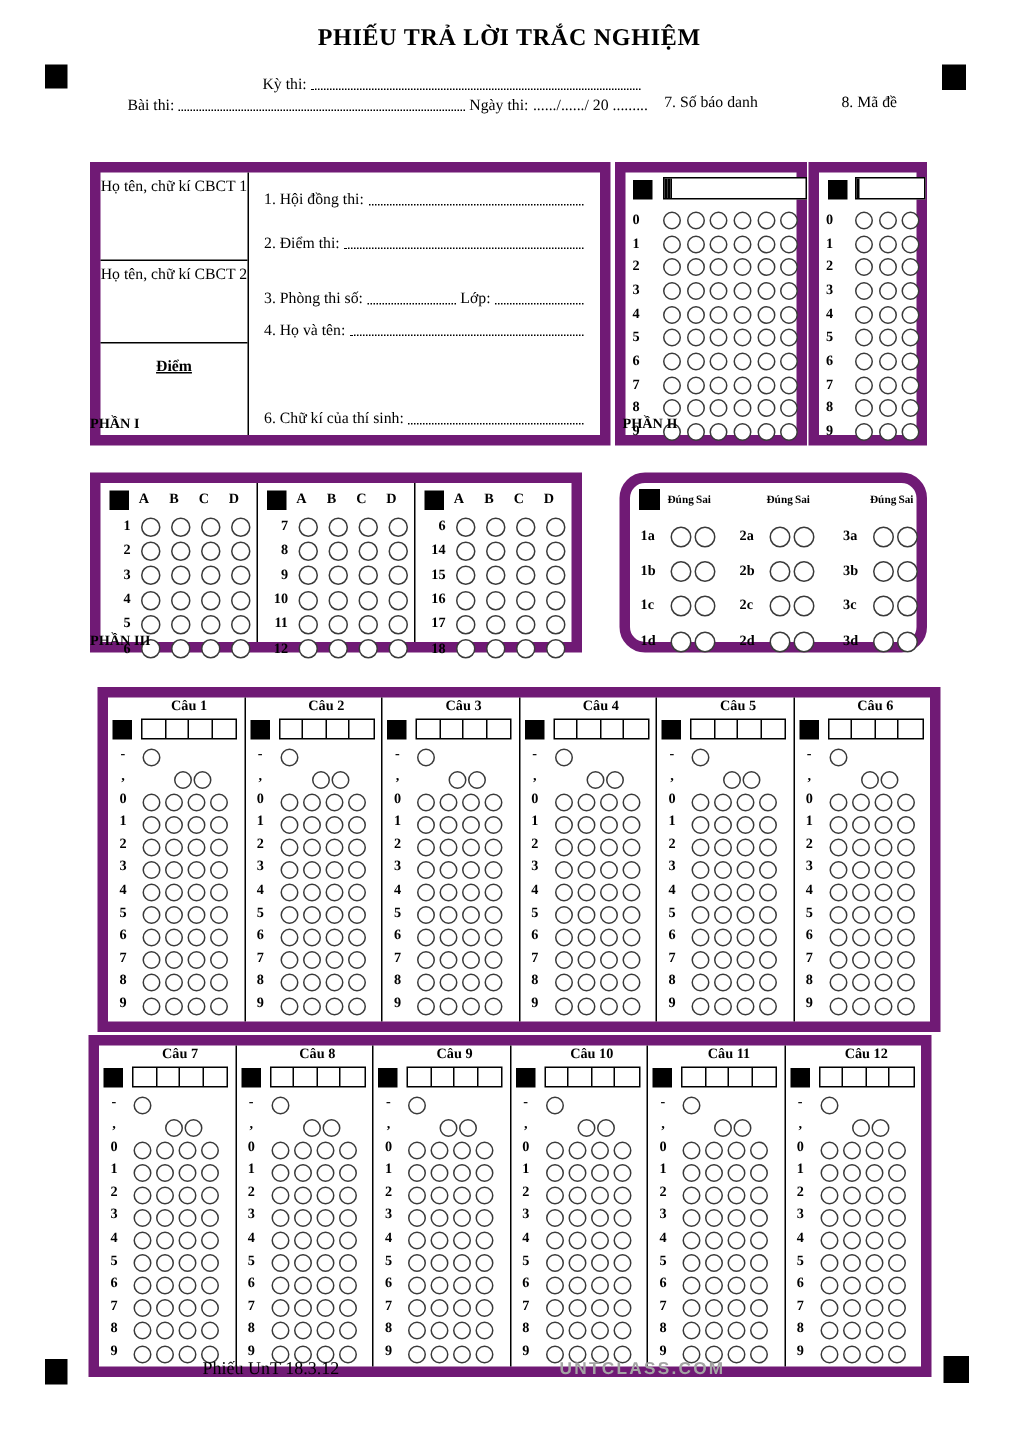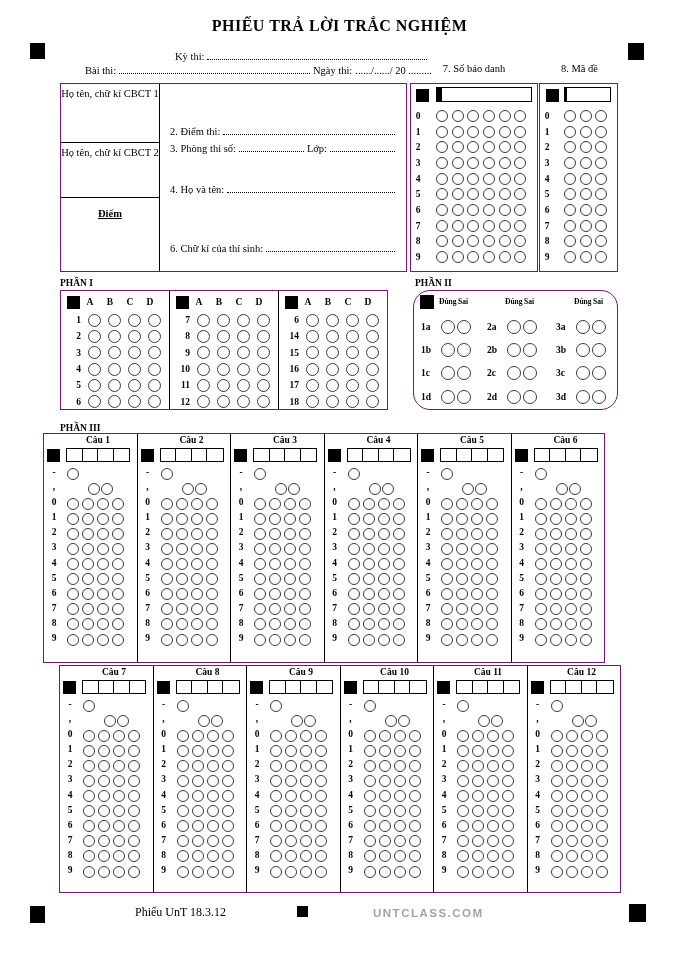--- a/index.html
+++ b/index.html
@@ -4,21 +4,21 @@
 <style>
   html,body{margin:0;padding:0;background:#fff;}
   .sheet{position:relative;width:679px;height:961px;background:#fff;overflow:hidden;
          font-family:"Liberation Serif",serif;color:#000;}
   .mark{position:absolute;background:#000;}
   .page-title{position:absolute;left:0;right:0;top:17px;text-align:center;
               font-size:16px;font-weight:bold;letter-spacing:.5px;}
   .hline{position:absolute;display:flex;align-items:flex-end;font-size:10.5px;white-space:nowrap;}
   .dotfill{flex:1;border-bottom:1px dotted #000;height:10px;margin:0 3px 2px 3px;min-width:10px;}
   .sec-label{position:absolute;font-weight:bold;font-size:9.5px;}
-  .box{position:absolute;border:1px solid #701a75;box-sizing:border-box;background:#fff;}
+  .box{position:absolute;border:7px solid #701a75;box-sizing:border-box;background:#fff;margin-top:25px;}
   
   .info-left{position:absolute;left:0;top:0;width:99px;height:100%;border-right:1px solid #000;box-sizing:border-box;}
   .info-cell{position:absolute;left:0;width:100%;box-sizing:border-box;text-align:center;
              font-size:10.5px;padding-top:4px;}
   .info-cell.b1{top:0;height:59px;border-bottom:1px solid #000;}
   .info-cell.b2{top:59px;height:55px;border-bottom:1px solid #000;}
   .info-cell.b3{top:114px;height:73px;font-weight:bold;text-decoration:underline;padding-top:10px;}
   .info-lines{position:absolute;left:99px;top:0;right:0;bottom:0;}
   .info-line{position:absolute;left:10px;right:8px;display:flex;align-items:flex-end;
              font-size:10.5px;white-space:nowrap;height:14px;}
@@ -105,25 +105,29 @@
     <span>8. Mã đề</span>
   </div>
 
   <div class="box" style="left:60px;top:83px;width:347px;height:189px;">
     <div class="info-left">
       <div class="info-cell b1">Họ tên, chữ kí CBCT 1</div>
       <div class="info-cell b2">Họ tên, chữ kí CBCT 2</div>
       <div class="info-cell b3">Điểm</div>
     </div>
     <div class="info-lines" id="info-lines">
+        <div class="info-line" style="top: 10px;">
+          <span>1. Hội đồng thi:</span>
+          <span class="dotfill"></span>
+        </div>
         <div class="info-line" style="top: 39px;">
           <span>2. Điểm thi:</span>
           <span class="dotfill"></span>
         </div>
-        <div class="info-line" style="top: 56px;">
+        <div class="info-line" style="top: 76px;">
           <span>3. Phòng thi số:</span>
           <span class="dotfill"></span>
           <span>Lớp:</span>
           <span class="dotfill"></span>
         </div>
         <div class="info-line" style="top: 97px;">
           <span>4. Họ và tên:</span>
           <span class="dotfill"></span>
         </div>
         <div class="info-line" style="top: 156px;">
@@ -557,21 +561,21 @@
           <div class="p2-row">
             <span class="lab">3d</span>
             <span class="bubble b14"></span>
             <span class="bubble b14"></span>
           </div>
         </div>
       </div>
     </div>
 
   <div class="sec-label" style="left:60px;top:423px;">PHẦN III</div>
-  <div class="box p3-wrap" style="left:43px;top:433px;width:562px;height:230px;" id="phan3-row1">
+  <div class="box p3-wrap" style="left:65px;top:433px;width:562px;height:230px;" id="phan3-row1">
       <div class="cau">
         <div class="cau-title">Câu 1</div>
         <div class="cau-cellrow">
           <div class="sq"></div>
           <div class="cells">
             <span></span>
             <span></span>
             <span></span>
             <span></span>
           </div>

